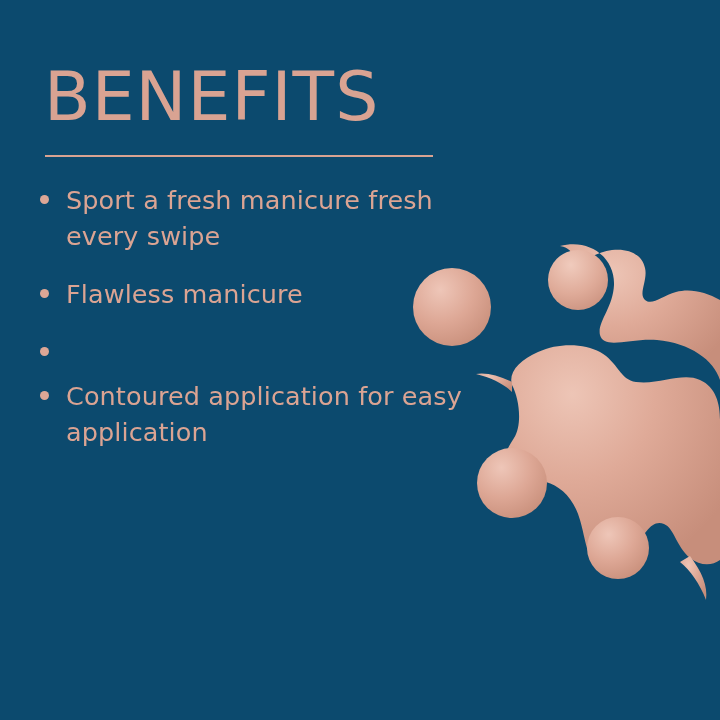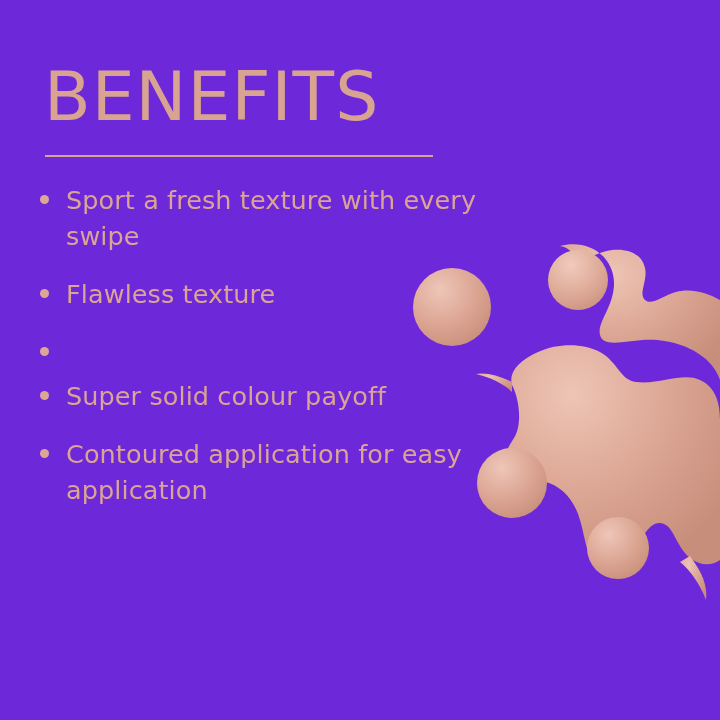--- a/index.html
+++ b/index.html
@@ -10,21 +10,21 @@
     width: 720px;
     height: 720px;
     background: #ffffff;
     font-family: "Liberation Sans", sans-serif;
     overflow: hidden;
   }
   .canvas {
     position: relative;
     width: 720px;
     height: 720px;
-    background: #6d28d9;
+    background: #0c4a6e;
     overflow: hidden;
   }
 
   
   .art-layer {
     position: absolute;
     left: 0;
     top: 0;
     width: 720px;
     height: 720px;
@@ -152,36 +152,32 @@
     <circle cx="578" cy="280" r="30" fill="url(#gBlob)"></circle>
   </svg>
 
   <div class="title">BENEFITS</div>
   <div class="title-rule"></div>
 
   <div class="benefits">
 
     <div class="benefit-item">
       <span class="bullet"></span>
-      <span class="benefit-text">Sport a fresh texture with every swipe</span>
+      <span class="benefit-text">Sport a fresh manicure fresh every swipe</span>
     </div>
 
     <div class="benefit-item">
       <span class="bullet"></span>
-      <span class="benefit-text">Flawless texture</span>
+      <span class="benefit-text">Flawless manicure</span>
     </div>
 
     <div class="benefit-item">
       <span class="bullet"></span>
     </div>
 
-    <div class="benefit-item">
-      <span class="bullet"></span>
-      <span class="benefit-text">Super solid colour payoff</span>
-    </div>
 
     <div class="benefit-item">
       <span class="bullet"></span>
       <span class="benefit-text">Contoured application for easy application</span>
     </div>
 
   </div>
 </div>
 
 </body></html>

